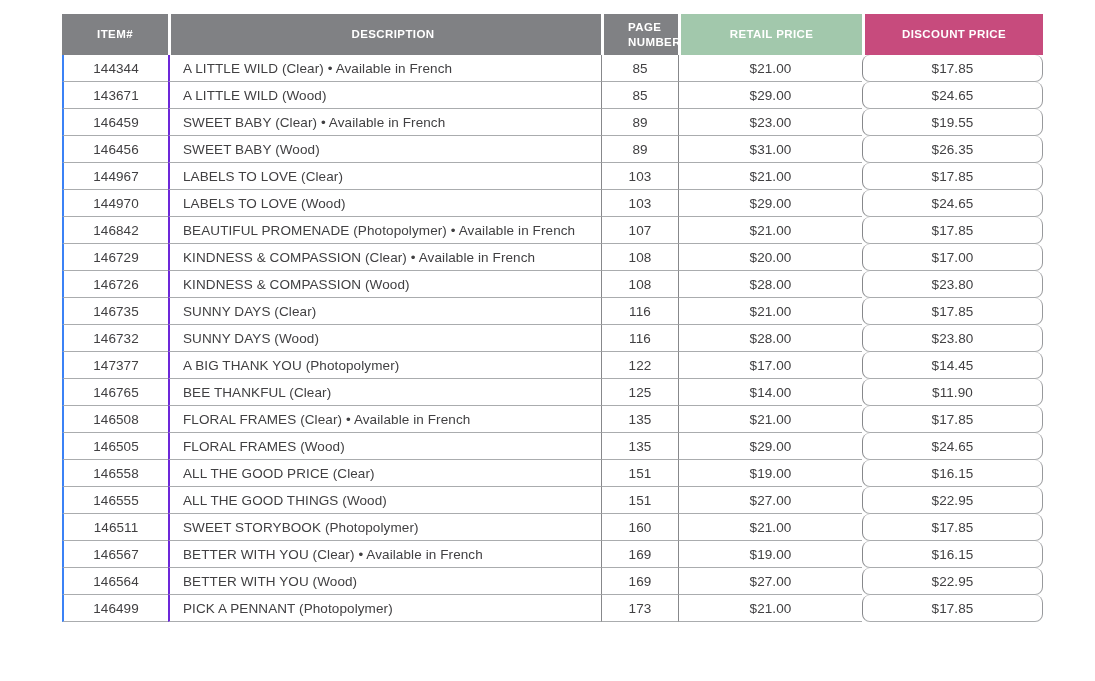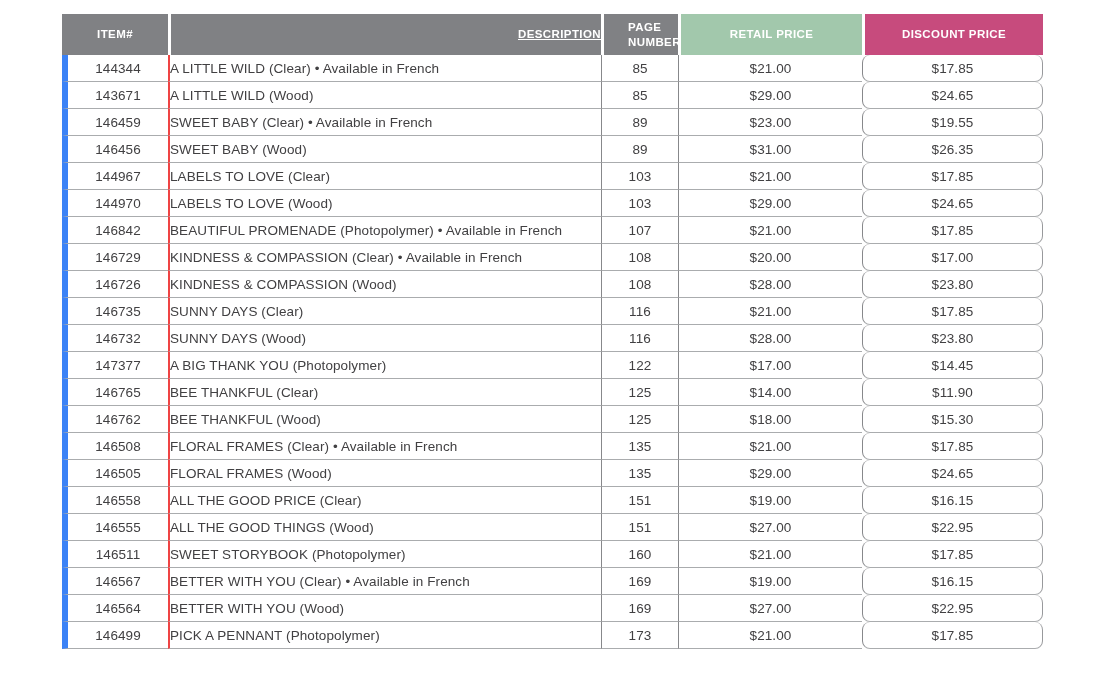--- a/index.html
+++ b/index.html
@@ -36,41 +36,42 @@
     font-weight: bold;
     letter-spacing: 0.4px;
     text-align: center;
     vertical-align: middle;
     line-height: 1.25;
   }
   thead th + th { border-left: 3px solid #ffffff; }
   th.h-gray  { background: #808184; }
   th.h-green { background: #a2c8ac; text-align: center; }
   th.h-pink  { background: #c74b7d; margin-left: 16px; }
-  th.h-desc  { text-align: right; padding-left: 14px; text-decoration: underline; }
+  th.h-desc  { text-align: center; padding-left: 14px; }
   th.h-page  { padding: 0 24px; }
 
   tbody td {
     height: 26px;
     padding: 0;
     font-size: 13.5px;
     letter-spacing: 0.1px;
     color: #414042;
     text-align: center;
     vertical-align: middle;
     border-bottom: 1px solid #aaacae;
     border-left: 1px solid #87888b;
     background: #ffffff;
     white-space: nowrap;
     overflow: hidden;
   }
-  tbody td.c0 { border-left: 6px solid #3b82f6; }
+  tbody td.c0 { border-left: 2px solid #3b82f6; }
   tbody td.c1 {
     text-align: left;
-    border-left: 2px solid #ef4444;
+    padding-left: 13px;
+    border-left: 2px solid #6d28d9;
   }
   tbody td.c4 { border-right: 1px solid #98999c; border-radius: 8px; }
 </style>
 </head>
 <body>
 
 <div class="table-wrap">
   <table class="price-table">
     <colgroup>
       <col class="col-item">
@@ -174,27 +175,20 @@
           <td class="c4">$14.45</td>
         </tr>
         <tr>
           <td class="c0">146765</td>
           <td class="c1">BEE THANKFUL (Clear)</td>
           <td class="c2">125</td>
           <td class="c3">$14.00</td>
           <td class="c4">$11.90</td>
         </tr>
         <tr>
-          <td class="c0">146762</td>
-          <td class="c1">BEE THANKFUL (Wood)</td>
-          <td class="c2">125</td>
-          <td class="c3">$18.00</td>
-          <td class="c4">$15.30</td>
-        </tr>
-        <tr>
           <td class="c0">146508</td>
           <td class="c1">FLORAL FRAMES (Clear) • Available in French</td>
           <td class="c2">135</td>
           <td class="c3">$21.00</td>
           <td class="c4">$17.85</td>
         </tr>
         <tr>
           <td class="c0">146505</td>
           <td class="c1">FLORAL FRAMES (Wood)</td>
           <td class="c2">135</td>

